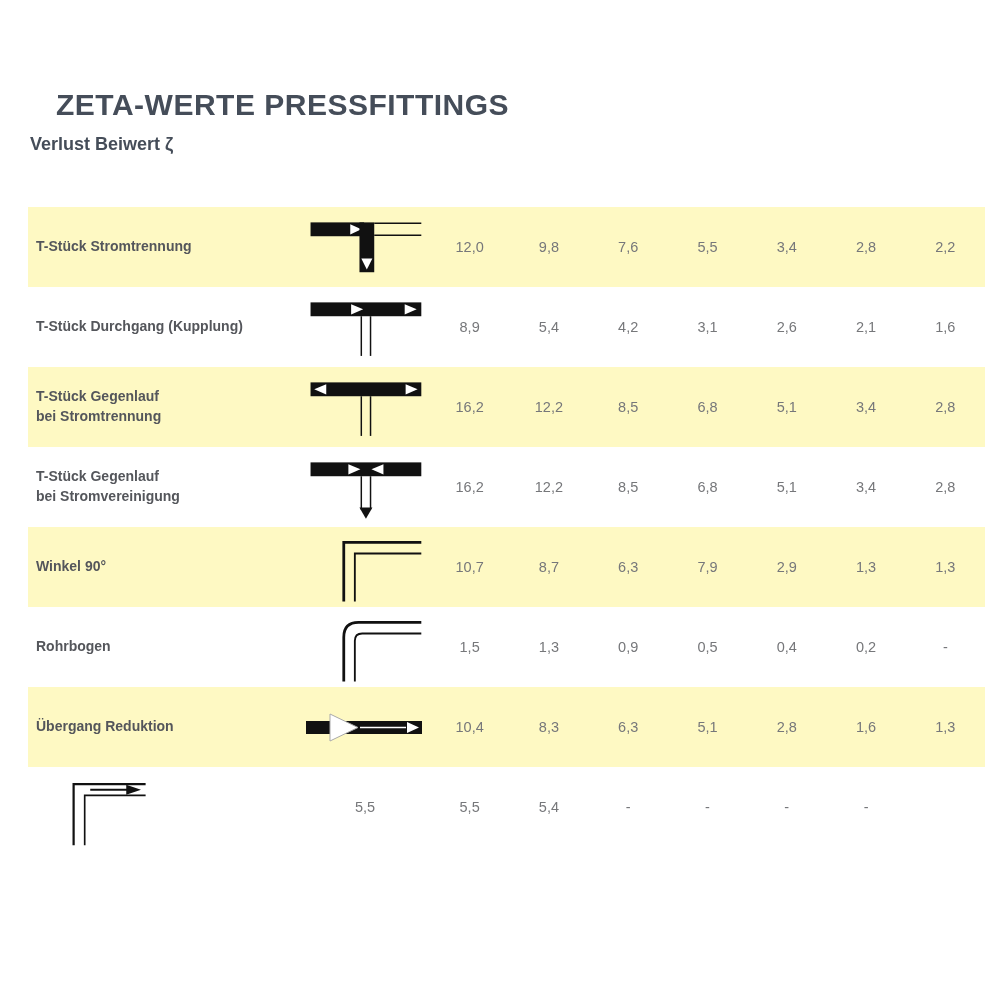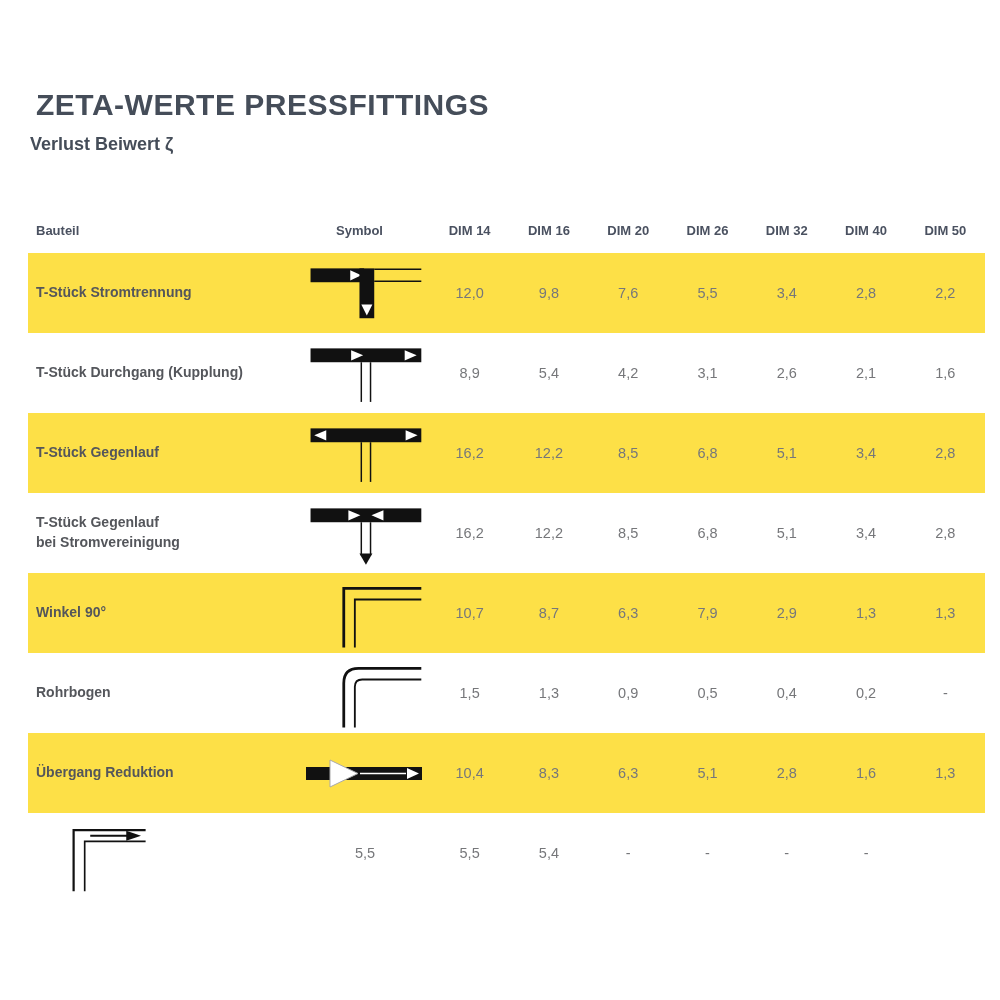--- a/index.html
+++ b/index.html
@@ -5,21 +5,21 @@
   html, body {
     margin: 0;
     padding: 0;
     background: #ffffff;
     width: 1000px;
     height: 1000px;
     overflow: hidden;
     font-family: "Liberation Sans", "DejaVu Sans", sans-serif;
   }
   .page-title {
-    margin: 88px 0 0 36px;
+    margin: 88px 0 0 56px;
     font-size: 30px;
     font-weight: bold;
     letter-spacing: 0.5px;
     color: #454d59;
   }
   .page-subtitle {
     margin: 12px 0 0 30px;
     font-size: 18px;
     font-weight: bold;
     color: #454d59;
@@ -28,21 +28,21 @@
     width: 957px;
     margin: 52px 0 0 28px;
   }
   .thead, .trow {
     display: grid;
     grid-template-columns: 272px 130px repeat(7, 1fr);
     align-items: center;
   }
   .thead { height: 46px; }
   .trow  { height: 80px; }
-  .trow.stripe { background: #fde047; }
+  .trow.stripe { background: #fef9c3; }
   .th {
     font-size: 13px;
     font-weight: bold;
     color: #4a5160;
     text-align: center;
     white-space: nowrap;
   }
   .th-bauteil { text-align: left; padding-left: 8px; }
   .th-symbol  { text-align: left; padding-left: 36px; }
   .td-label {
@@ -67,31 +67,20 @@
   }
 </style>
 </head>
 <body>
 
 <h1 class="page-title">ZETA-WERTE PRESSFITTINGS</h1>
 <div class="page-subtitle">Verlust Beiwert ζ</div>
 
 <div class="tbl">
 
-  <div class="thead">
-    <div class="th th-bauteil">Bauteil</div>
-    <div class="th th-symbol">Symbol</div>
-    <div class="th">DIM 14</div>
-    <div class="th">DIM 16</div>
-    <div class="th">DIM 20</div>
-    <div class="th">DIM 26</div>
-    <div class="th">DIM 32</div>
-    <div class="th">DIM 40</div>
-    <div class="th">DIM 50</div>
-  </div>
 
   <div class="trow stripe">
     <div class="td-label">
       <div>T-Stück Stromtrennung</div>
     </div>
     <div class="td-sym">
       <svg width="130" height="72" viewBox="0 0 130 78">
         <rect x="6" y="8" width="58" height="15" fill="#111"></rect>
         <polygon points="49,10 61,15.5 49,21" fill="#fff"></polygon>
         <rect x="59" y="8" width="16" height="54" fill="#111"></rect>
@@ -127,20 +116,21 @@
     <div class="td-val">4,2</div>
     <div class="td-val">3,1</div>
     <div class="td-val">2,6</div>
     <div class="td-val">2,1</div>
     <div class="td-val">1,6</div>
   </div>
 
   <div class="trow stripe">
     <div class="td-label">
       <div>T-Stück Gegenlauf</div>
+      <div>bei Stromtrennung</div>
     </div>
     <div class="td-sym">
       <svg width="130" height="72" viewBox="0 0 130 78">
         <rect x="6" y="8" width="120" height="15" fill="#111"></rect>
         <polygon points="23,10 10,15.5 23,21" fill="#fff"></polygon>
         <polygon points="109,10 122,15.5 109,21" fill="#fff"></polygon>
         <line x1="61" y1="23" x2="61" y2="66" stroke="#111" stroke-width="1.6"></line>
         <line x1="71" y1="23" x2="71" y2="66" stroke="#111" stroke-width="1.6"></line>
       </svg>
     </div>

